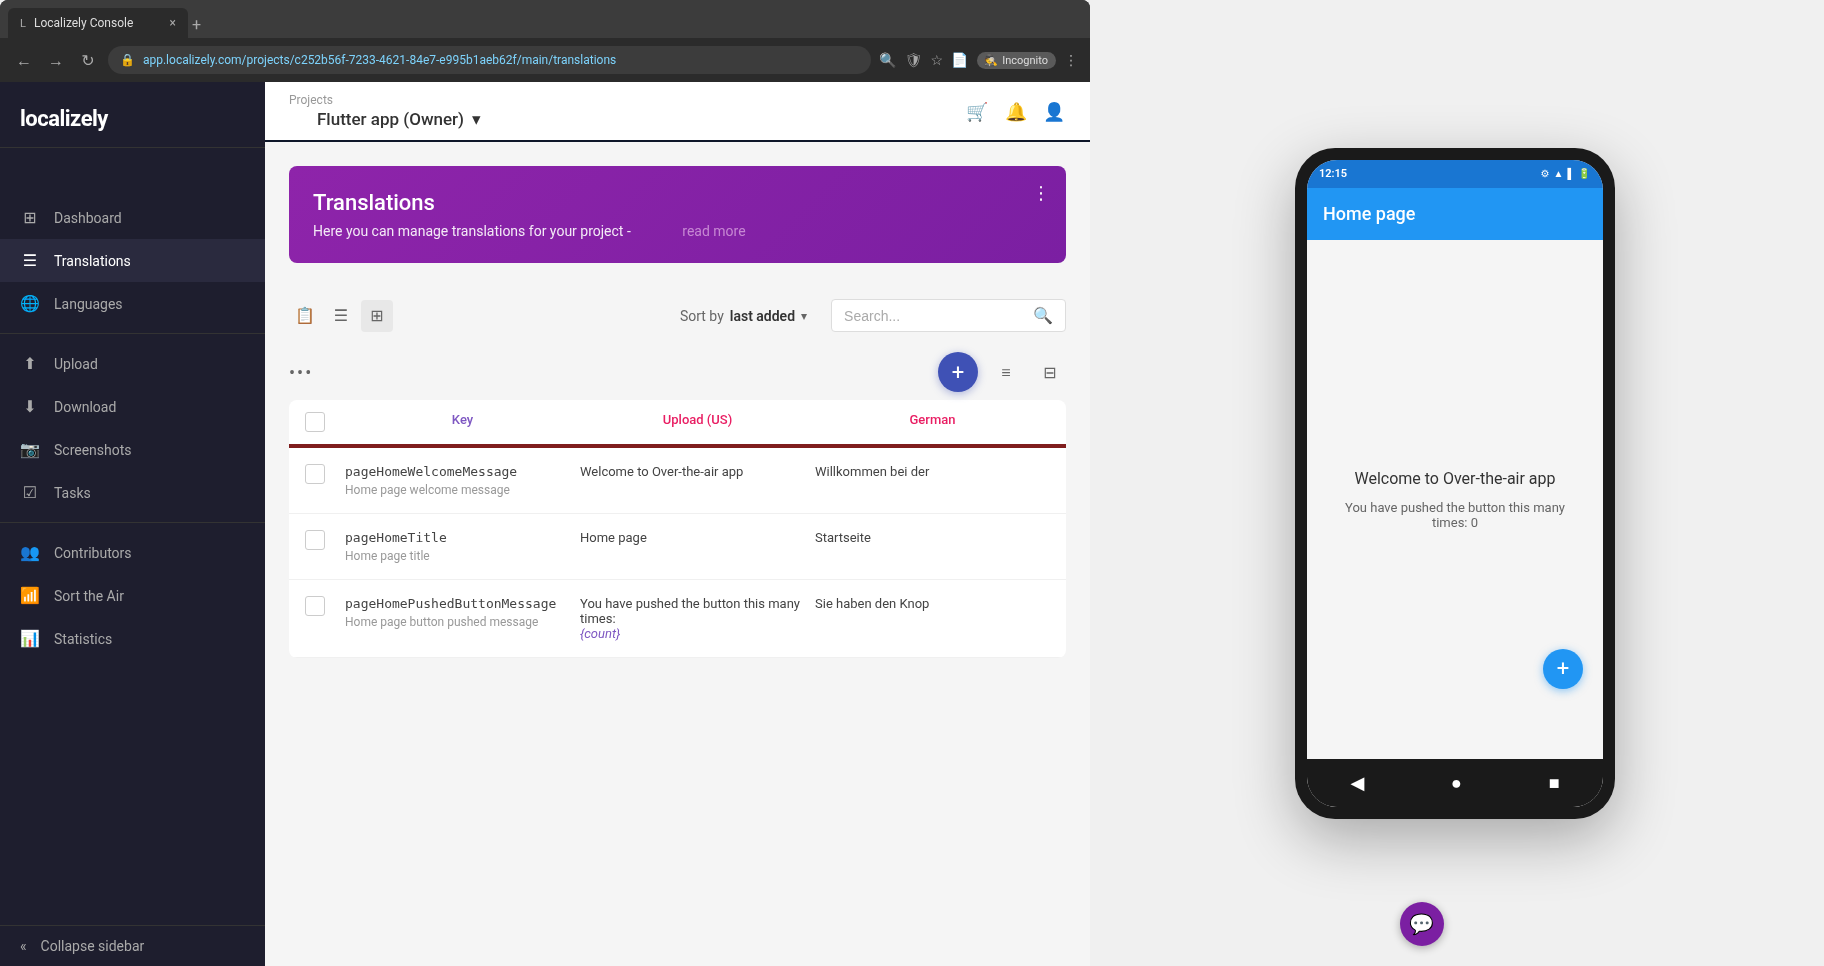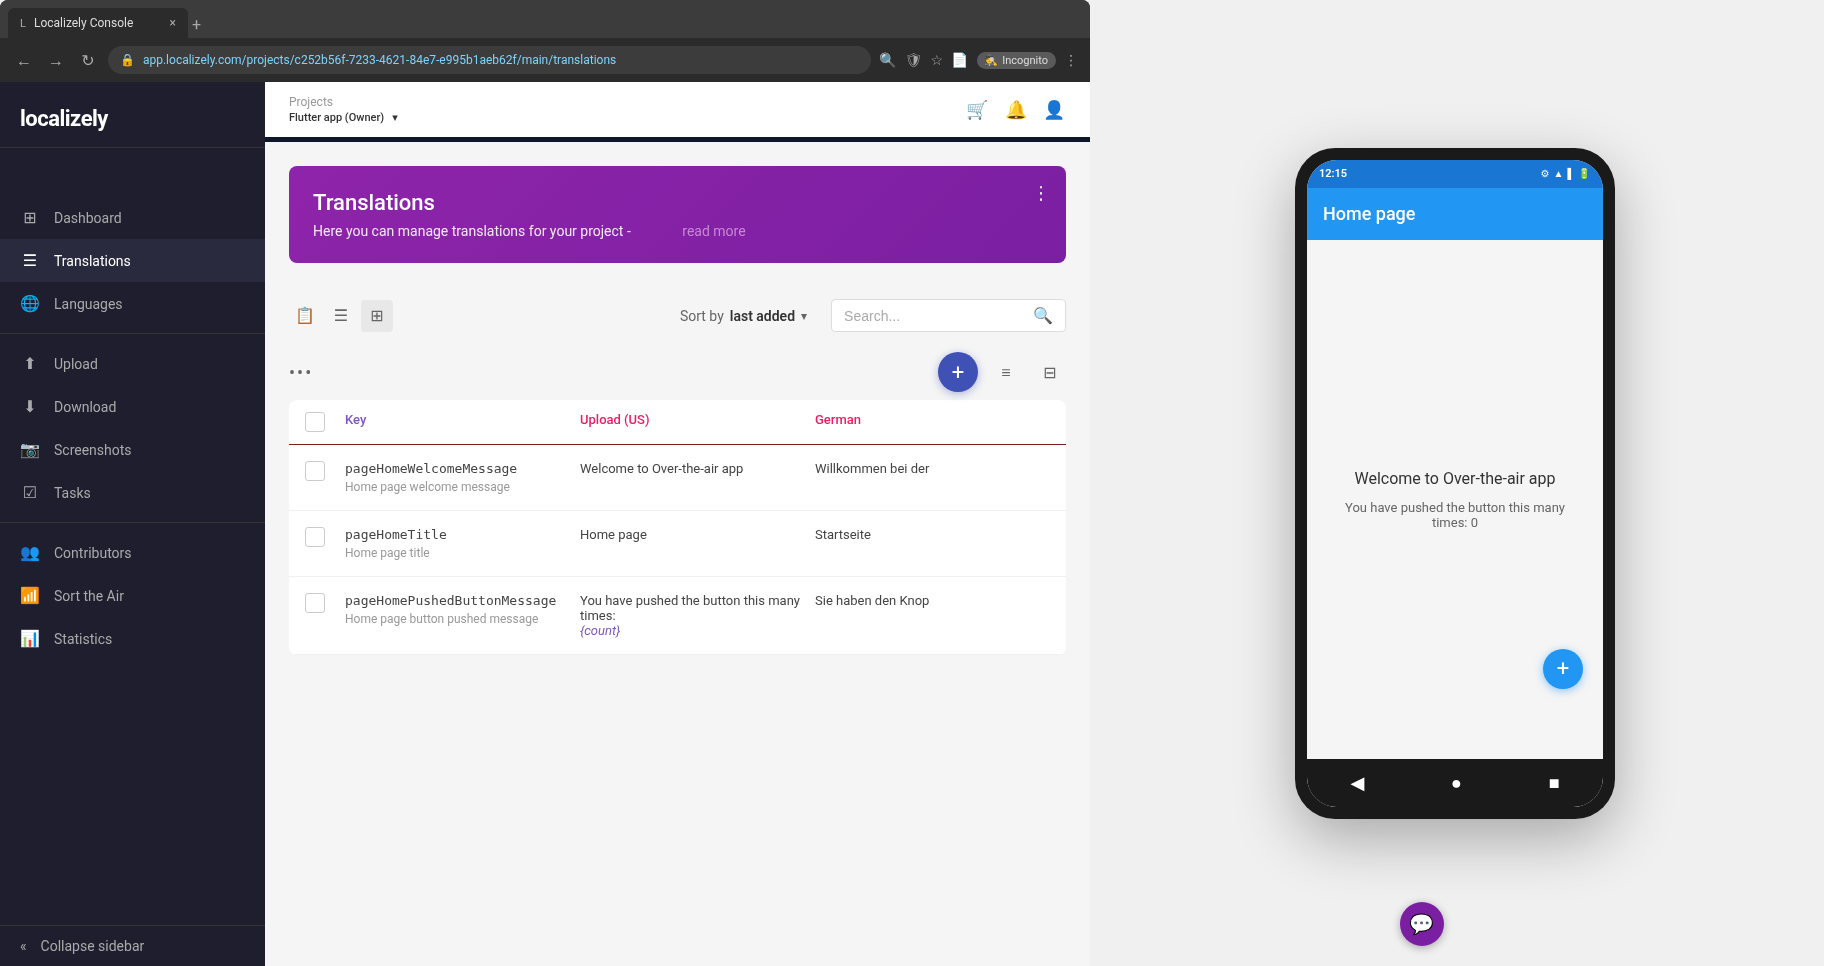--- a/index.html
+++ b/index.html
@@ -30,23 +30,23 @@
     .logo-text span { font-weight: 700; }
     .sidebar-nav { flex: 1; padding: 8px 0; }
     .nav-item { display: flex; align-items: center; gap: 14px; padding: 12px 20px; color: #aaa; cursor: pointer; font-size: 14px; transition: background 0.2s; }
     .nav-item.active { background: #2a2a3e; color: white; }
     .nav-item .nav-icon { font-size: 16px; width: 20px; text-align: center; }
     .sidebar-divider { border: none; border-top: 1px solid #333; margin: 8px 0; }
     .collapse-item { display: flex; align-items: center; gap: 14px; padding: 12px 20px; color: #aaa; cursor: pointer; font-size: 14px; margin-top: auto; border-top: 1px solid #333; }
 
     
     .main-content { flex: 1; display: flex; flex-direction: column; overflow: hidden; background: #f5f5f5; }
-    .top-bar { height: 60px; background: white; display: flex; align-items: center; padding: 0 24px; border-bottom: 5px solid #0f172a; gap: 12px; }
+    .top-bar { height: 60px; background: white; display: flex; align-items: center; padding: 0 24px; border-bottom: 2px solid #0f172a; gap: 12px; }
     .top-bar-label { color: #999; font-size: 12px; }
-    .project-selector { display: flex; align-items: center; gap: 8px; font-size: 11px; font-weight: 500; color: #333; cursor: pointer; }
+    .project-selector { display: flex; align-items: center; gap: 8px; font-size: 17px; font-weight: 500; color: #333; cursor: pointer; margin-left: 28px; }
     .top-bar-actions { margin-left: auto; display: flex; gap: 16px; align-items: center; }
     .top-bar-icon { color: #666; font-size: 18px; cursor: pointer; }
 
     
     .content-area { flex: 1; padding: 24px; overflow-y: auto; }
 
     
     .translations-banner { background: linear-gradient(135deg, #8e24aa, #7b1fa2); border-radius: 8px; padding: 24px; margin-bottom: 24px; color: white; position: relative; }
     .banner-title { font-size: 22px; font-weight: 500; margin-bottom: 8px; }
     .banner-desc { font-size: 14px; opacity: 0.9; }
@@ -67,21 +67,21 @@
     .search-input::placeholder { color: #aaa; }
 
     
     .action-row { display: flex; align-items: center; padding: 8px 0; gap: 12px; }
     .more-btn { color: #666; font-size: 18px; cursor: pointer; letter-spacing: 2px; }
     .add-btn { margin-left: auto; width: 40px; height: 40px; border-radius: 50%; background: #3f51b5; color: white; display: flex; align-items: center; justify-content: center; cursor: pointer; font-size: 22px; box-shadow: 0 2px 8px rgba(63,81,181,0.4); }
     .filter-btn { width: 32px; height: 32px; display: flex; align-items: center; justify-content: center; cursor: pointer; color: #666; font-size: 16px; }
 
     
     .translations-table { background: white; border-radius: 8px; overflow: hidden; }
-    .table-header { display: grid; grid-template-columns: 40px 1fr 1fr 1fr; padding: 12px 16px; border-bottom: 1px solid #7f1d1d; }
+    .table-header { display: grid; grid-template-columns: 40px 1fr 1fr 1fr; padding: 12px 16px; border-bottom: 4px solid #7f1d1d; text-align: center; }
     .col-header { font-size: 13px; font-weight: 500; }
     .col-key { color: #7e57c2; }
     .col-en { color: #e91e63; }
     .col-de { color: #e91e63; }
     .table-row { display: grid; grid-template-columns: 40px 1fr 1fr 1fr; padding: 16px; border-bottom: 1px solid #f0f0f0; align-items: start; }
     .row-check { width: 20px; height: 20px; border: 1px solid #ccc; border-radius: 3px; cursor: pointer; }
     .key-name { font-family: monospace; font-size: 13px; color: #444; font-weight: 500; }
     .key-desc { font-size: 12px; color: #999; margin-top: 4px; }
     .cell-value { font-size: 13px; color: #444; }
     .cell-placeholder { font-size: 13px; color: #7e57c2; font-style: italic; }

